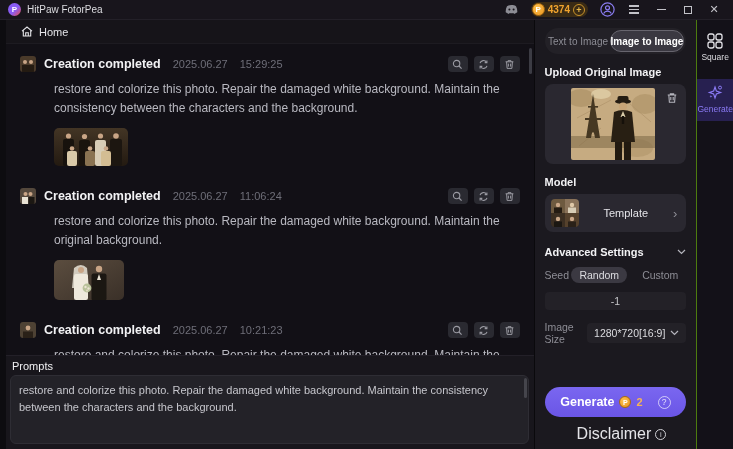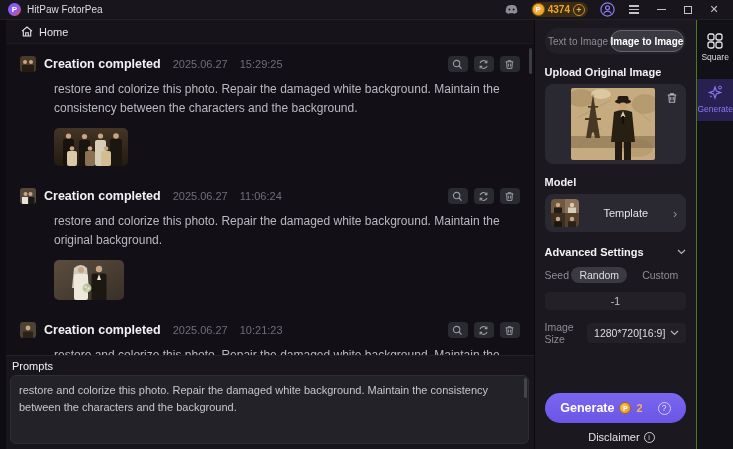--- a/index.html
+++ b/index.html
@@ -103,21 +103,21 @@
   .panel-spacer { flex:1; }
   .gen-btn { height:30px; border-radius:16px;
     background:linear-gradient(180deg,#7a67f0,#6a55e6);
     display:flex; align-items:center; justify-content:center; gap:5px; }
   .gen-label { font-size:12.5px; font-weight:bold; color:#fff; }
   .gen-cost { color:#f5b455; font-size:11px; font-weight:bold; }
   .q-circle { width:13px; height:13px; border-radius:50%; border:1.2px solid rgba(255,255,255,.65);
     color:rgba(255,255,255,.8); font-size:8.5px; display:flex; align-items:center;
     justify-content:center; margin-left:10px; }
   .disclaimer { margin-top:8px; display:flex; align-items:center; justify-content:center; gap:4px; }
-  .disclaimer span { font-size:11px; color:#e4e4e8;margin-left:12px; }
+  .disclaimer span { font-size:16px; color:#e4e4e8;margin-left:12px; }
   .i-circle { width:11px; height:11px; border-radius:50%; border:1px solid #cfcfd4;
     color:#cfcfd4; font-size:7.5px; display:flex; align-items:center; justify-content:center;
     font-style:normal; }
 
   
   .rail-item { width:100%; display:flex; flex-direction:column; align-items:center;
     padding:5px 0 7px 0; gap:3px; }
   .rail-item span { font-size:8.5px; color:#dcdce0; }
   .rail-item.active { background:#272050; margin-top:10px; }
   .rail-item.active span { color:#8b7af5; }

